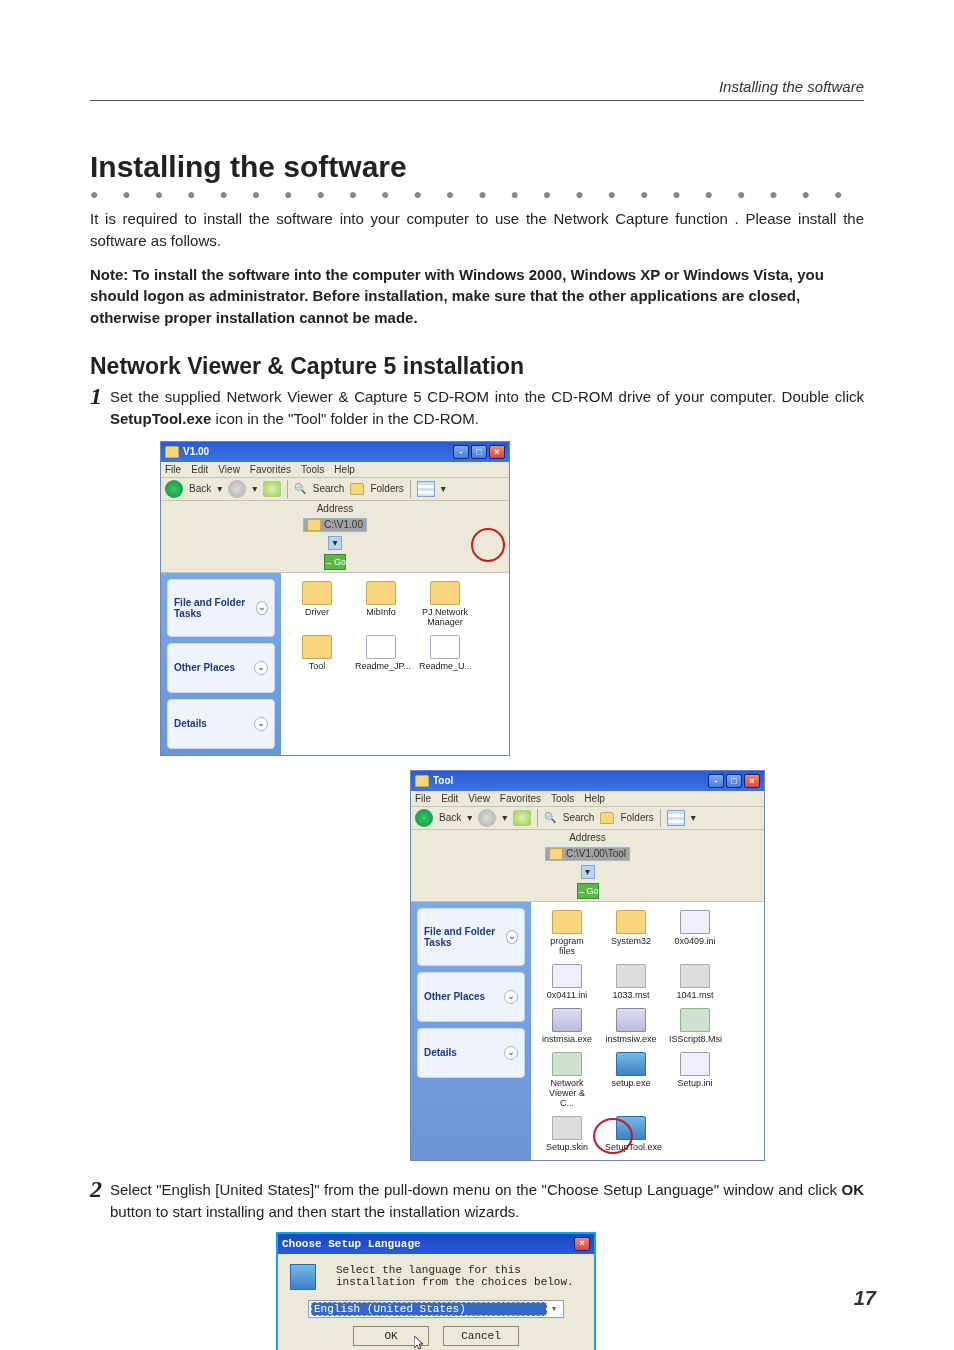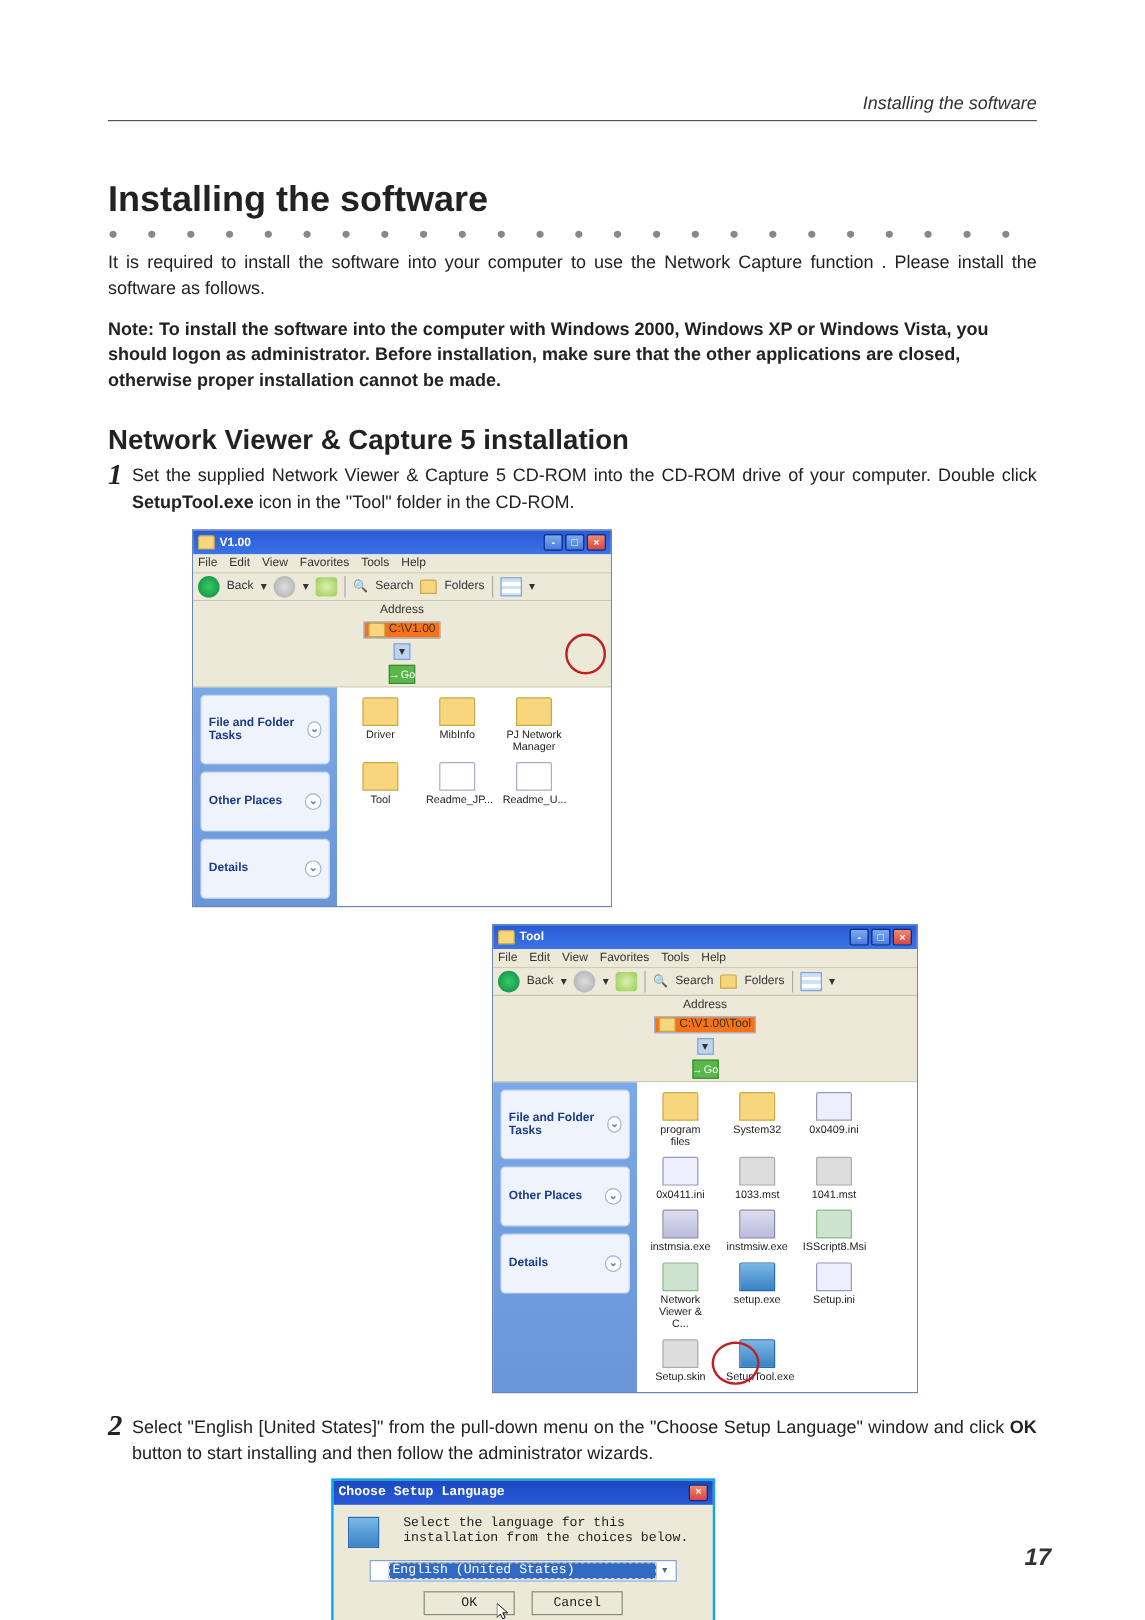--- a/index.html
+++ b/index.html
@@ -141,21 +141,21 @@
   }
   .addr {
     background: #ece9d8;
     border-bottom: 1px solid #c9c4b1;
     padding: 2px 4px;
     display: flex; align-items: center; gap: 4px;
     color: #333;
     flex-direction: column;
   }
   .addr-field {
-    flex: 1; background: #f97316; border: 1px solid #9db6d6;
+    flex: 1; background: #a3a3a3; border: 1px solid #9db6d6;
     height: 16px; display:flex; align-items:center; padding:0 3px; gap:3px;
   }
   .addr-drop { width:14px; height:14px; background:#bcd4ee; border:1px solid #7aa3e0; text-align:center;}
   .go-btn {
     width: 22px; height: 16px; background: #5ab84a;
     color:#fff; display:flex;align-items:center;justify-content:center;
     border:1px solid #3a8a33; font-size:9px; gap:1px;
   }
   .e-body { display:flex; min-height:160px; }
   .side {
@@ -203,21 +203,21 @@
     position: relative;
     padding-bottom: 10px;
   }
   .lang-dlg .titlebar { background: linear-gradient(#1a48c0, #2a5ad6); font-size:11px;}
   .lang-body { padding:10px 12px 6px; display:flex; gap:20px; align-items:flex-start;}
   .lang-ic { width:26px;height:26px;background:linear-gradient(#7ab8e6,#3a82c6); border:1px solid #2a6ab0;}
   .lang-select {
     margin:4px 30px 8px 30px;
     border:1px solid #7aa3e0; background:#fff;
     display:flex; justify-content:flex-end; align-items:center;
-    padding:1px 2px 1px 15px;
+    padding:1px 2px 1px 2px;
   }
   .lang-select .sel-text {
     background:#316ac5; color:#fff; padding:1px 3px;
     outline:1px dashed #ffd27a; outline-offset:-1px;
     flex:1;
   }
   .lang-select .dd { width:14px; text-align:center; color:#4a6aa6;}
   .btn-row { display:flex; justify-content:center; gap:14px; }
   .w-btn {
     width:76px; height:20px; border:1px solid #8a8a7a;
@@ -445,21 +445,21 @@
             <div>SetupTool.exe</div>
           </div>
         </div>
     </div>
     <div class="circled" style="bottom:6px; left:182px; width:40px; height:36px;"></div>
   </div>
 
   <div class="step">
     <div class="step-num">2</div>
     <div class="step-text">
-      <span>Select "English [United States]" from the pull-down menu on the "Choose Setup Language" window and click </span><span class="bold">OK</span><span> button to start installing and then follow the administrator wizards.</span>
+      <span>Select "English [United States]" from the pull-down menu on the "Choose Setup Language" window and click </span><span class="bold">OK</span><span> button to start installing and then start the installation wizards.</span>
     </div>
   </div>
 
   <div class="lang-dlg" style="width:320px; margin:8px auto 0 186px;">
     <div class="titlebar" style="justify-content:space-between;">
       <span>Choose Setup Language</span>
       <span class="winbtn close">×</span>
     </div>
     <div class="lang-body">
       <div class="lang-ic"></div>

